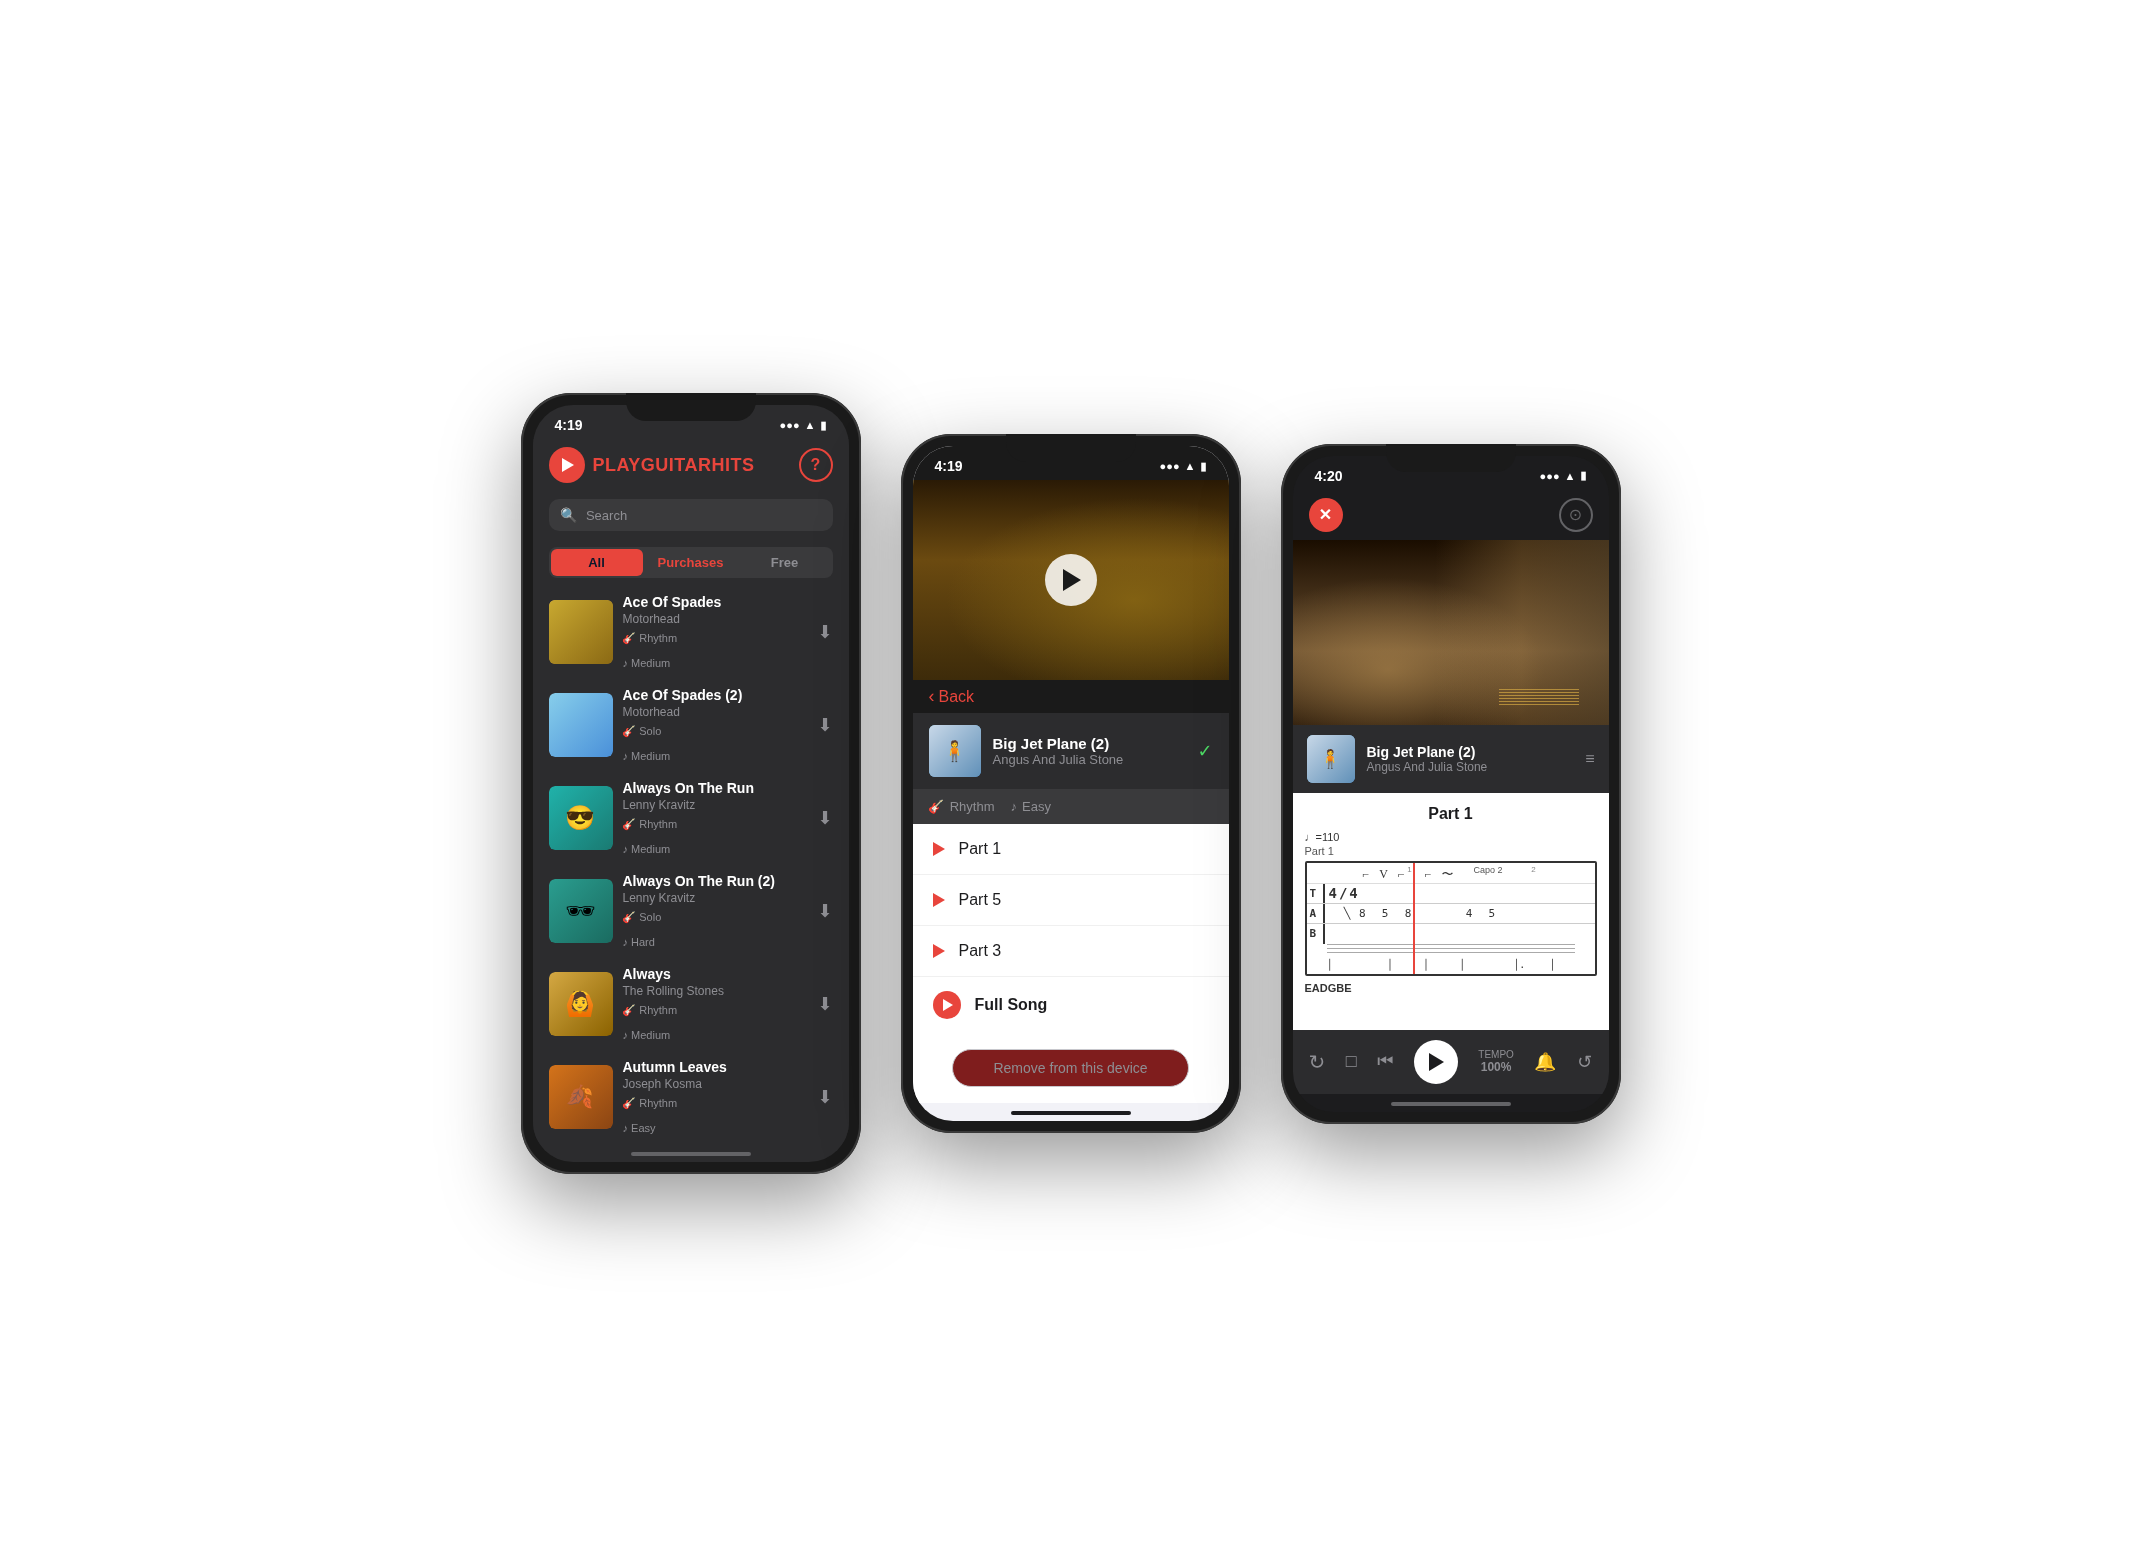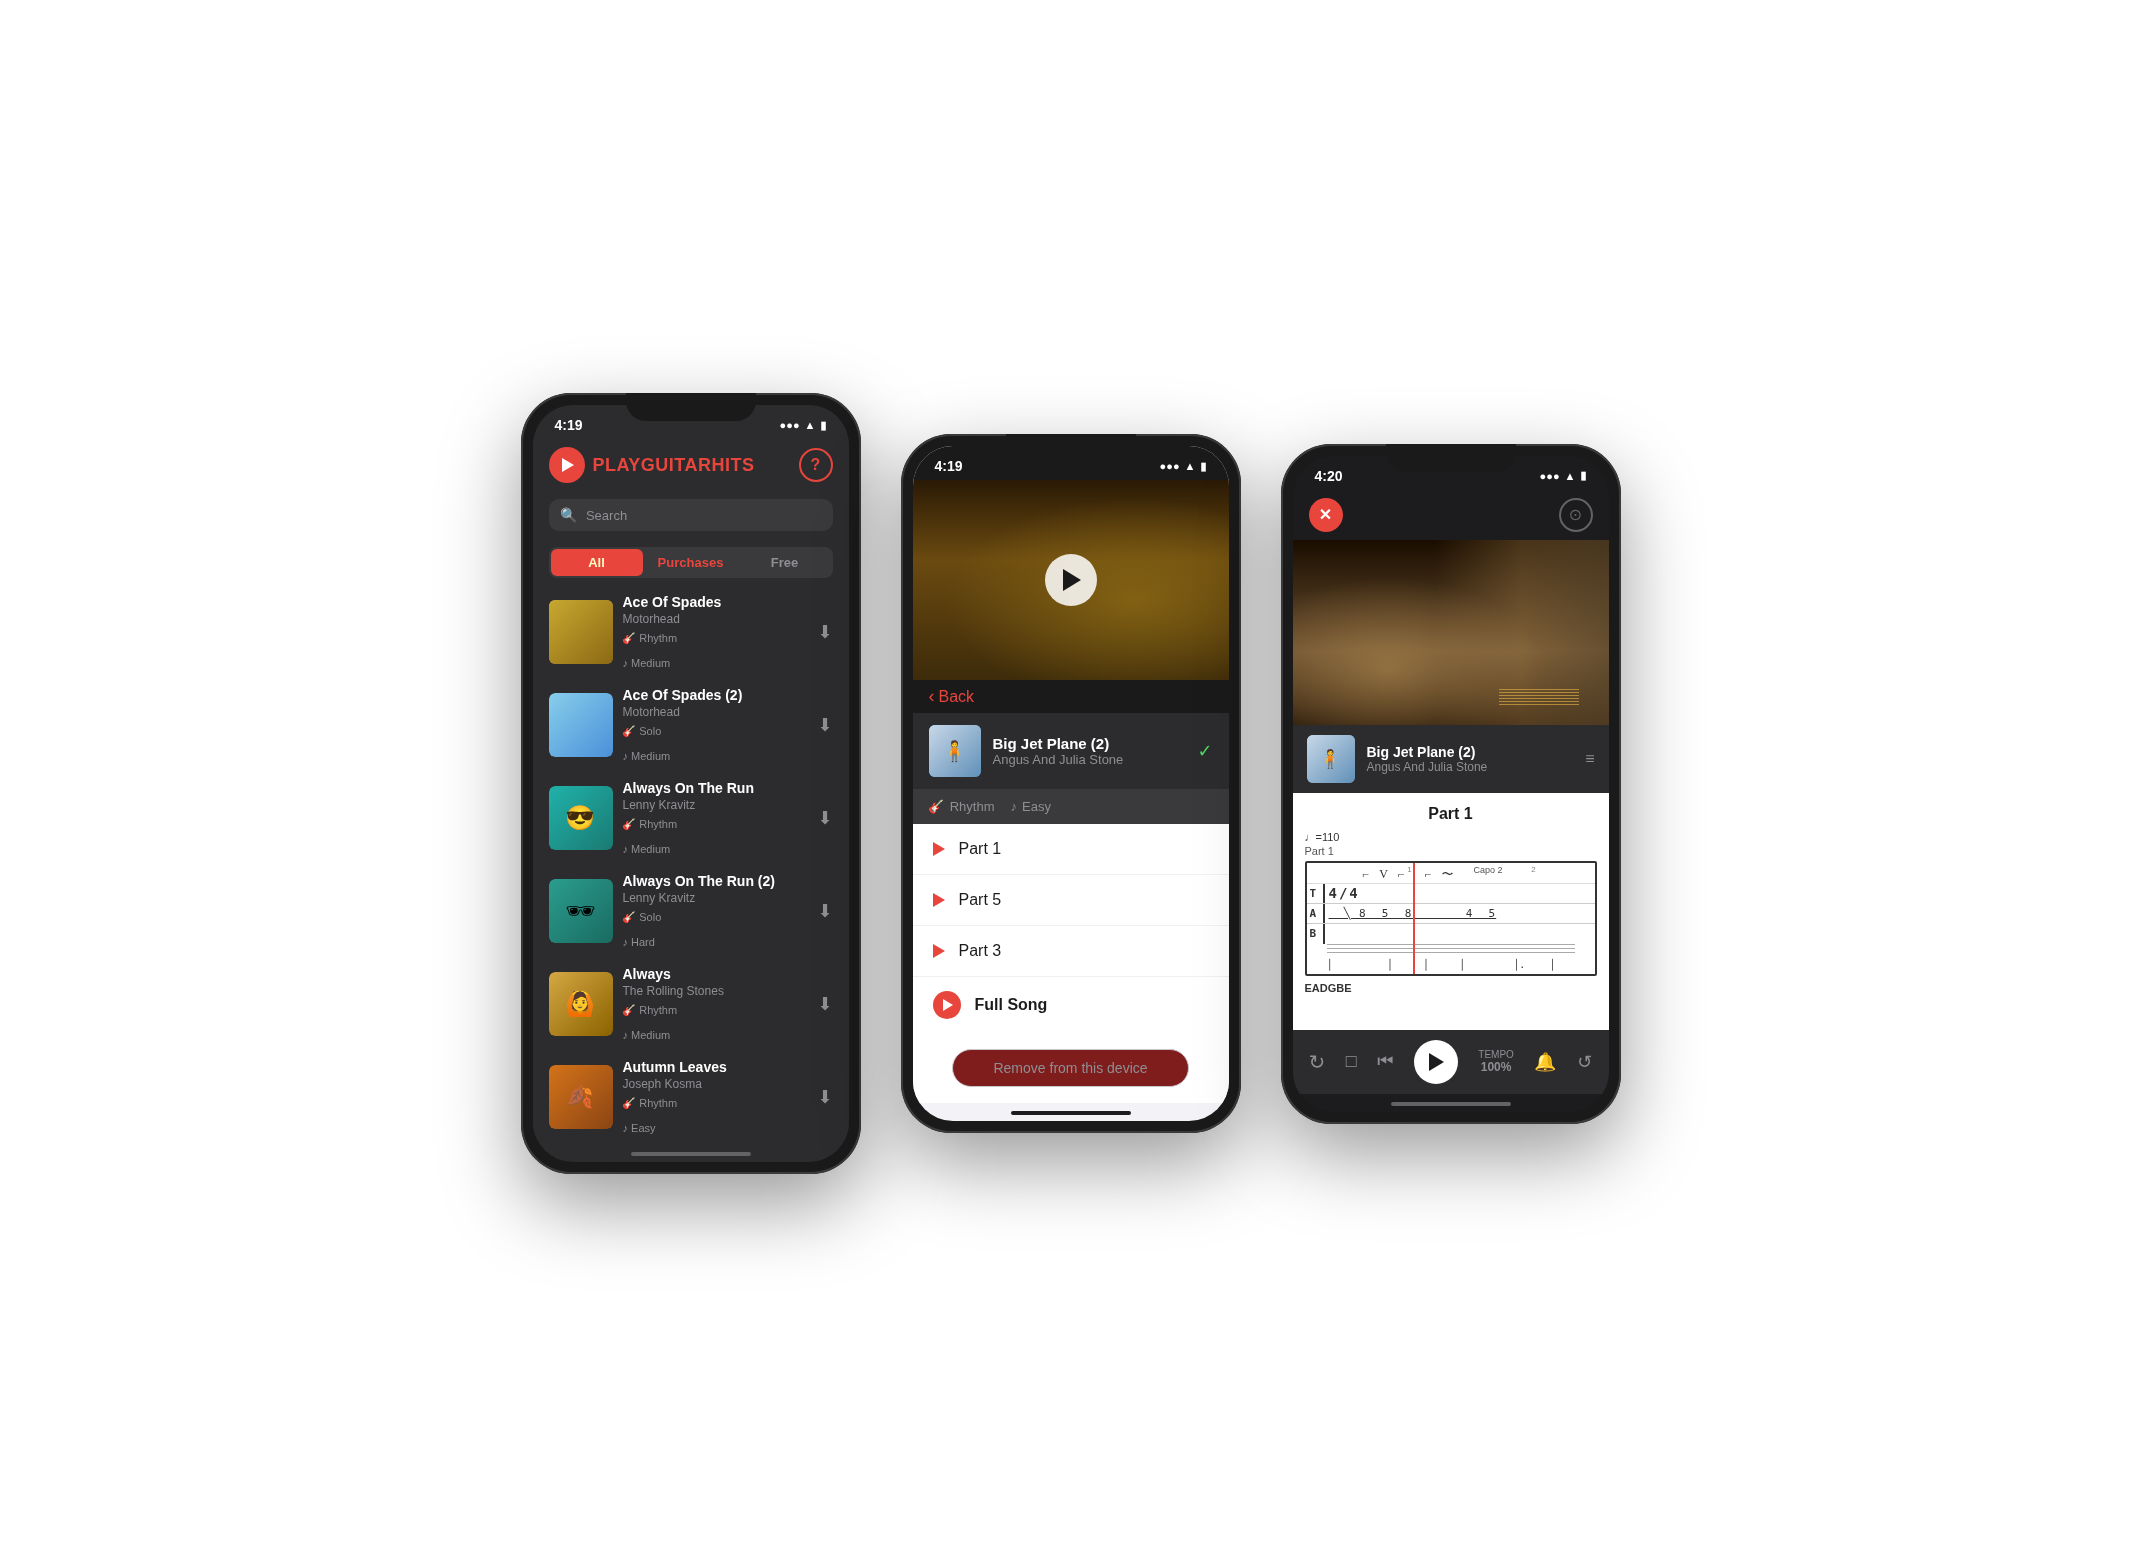--- a/index.html
+++ b/index.html
@@ -136,21 +136,21 @@
       flex: 1;
       text-align: center;
       padding: 6px 4px;
       border-radius: 6px;
       font-size: 13px;
       font-weight: 600;
       color: #8e8e93;
     }
     .filter-tab.active {
       background: #e8453c;
-      color: #fef9c3;
+      color: #0f172a;
     }
     .filter-tab.purchases {
       color: #e8453c;
       background: none;
     }
     .song-list { flex: 1; overflow: hidden; }
     .song-item {
       display: flex;
       align-items: center;
       padding: 8px 16px;
@@ -683,21 +683,21 @@
 
           <div style="display:flex; align-items:center; border-bottom:1px solid #ccc; height:20px; font-size:11px; font-family:monospace; color:#333;">
             <span style="width:16px; font-weight:700; padding-left:3px;">T</span>
             <span style="width:2px; background:#333; height:100%; display:inline-block;"></span>
             <span style="flex:1; padding:0 4px; font-size:14px; font-weight:900; letter-spacing:2px;">4/4</span>
           </div>
 
           <div style="display:flex; align-items:center; border-bottom:1px solid #ccc; height:20px; font-size:11px; font-family:monospace; color:#333;">
             <span style="width:16px; font-weight:700; padding-left:3px;">A</span>
             <span style="width:2px; background:#333; height:100%; display:inline-block;"></span>
-            <span style="flex:1; padding:0 4px; letter-spacing:1px; font-size:11px;text-decoration:underline;">&nbsp;&nbsp;╲ 8&nbsp;&nbsp;5&nbsp;&nbsp;8&nbsp;&nbsp;&nbsp;&nbsp;&nbsp;&nbsp;&nbsp;4&nbsp;&nbsp;5</span>
+            <span style="flex:1; padding:0 4px; letter-spacing:1px; font-size:11px;">&nbsp;&nbsp;╲ 8&nbsp;&nbsp;5&nbsp;&nbsp;8&nbsp;&nbsp;&nbsp;&nbsp;&nbsp;&nbsp;&nbsp;4&nbsp;&nbsp;5</span>
           </div>
 
           <div style="display:flex; align-items:center; height:20px; font-size:11px; font-family:monospace; color:#333;">
             <span style="width:16px; font-weight:700; padding-left:3px;">B</span>
             <span style="width:2px; background:#333; height:100%; display:inline-block;"></span>
             <span style="flex:1; padding:0 2px;">&nbsp;</span>
           </div>
 
           <div style="border-top:1px solid #aaa; margin: 0 20px; height:4px;"></div>
           <div style="border-top:1px solid #aaa; margin: 0 20px; height:4px;"></div>

